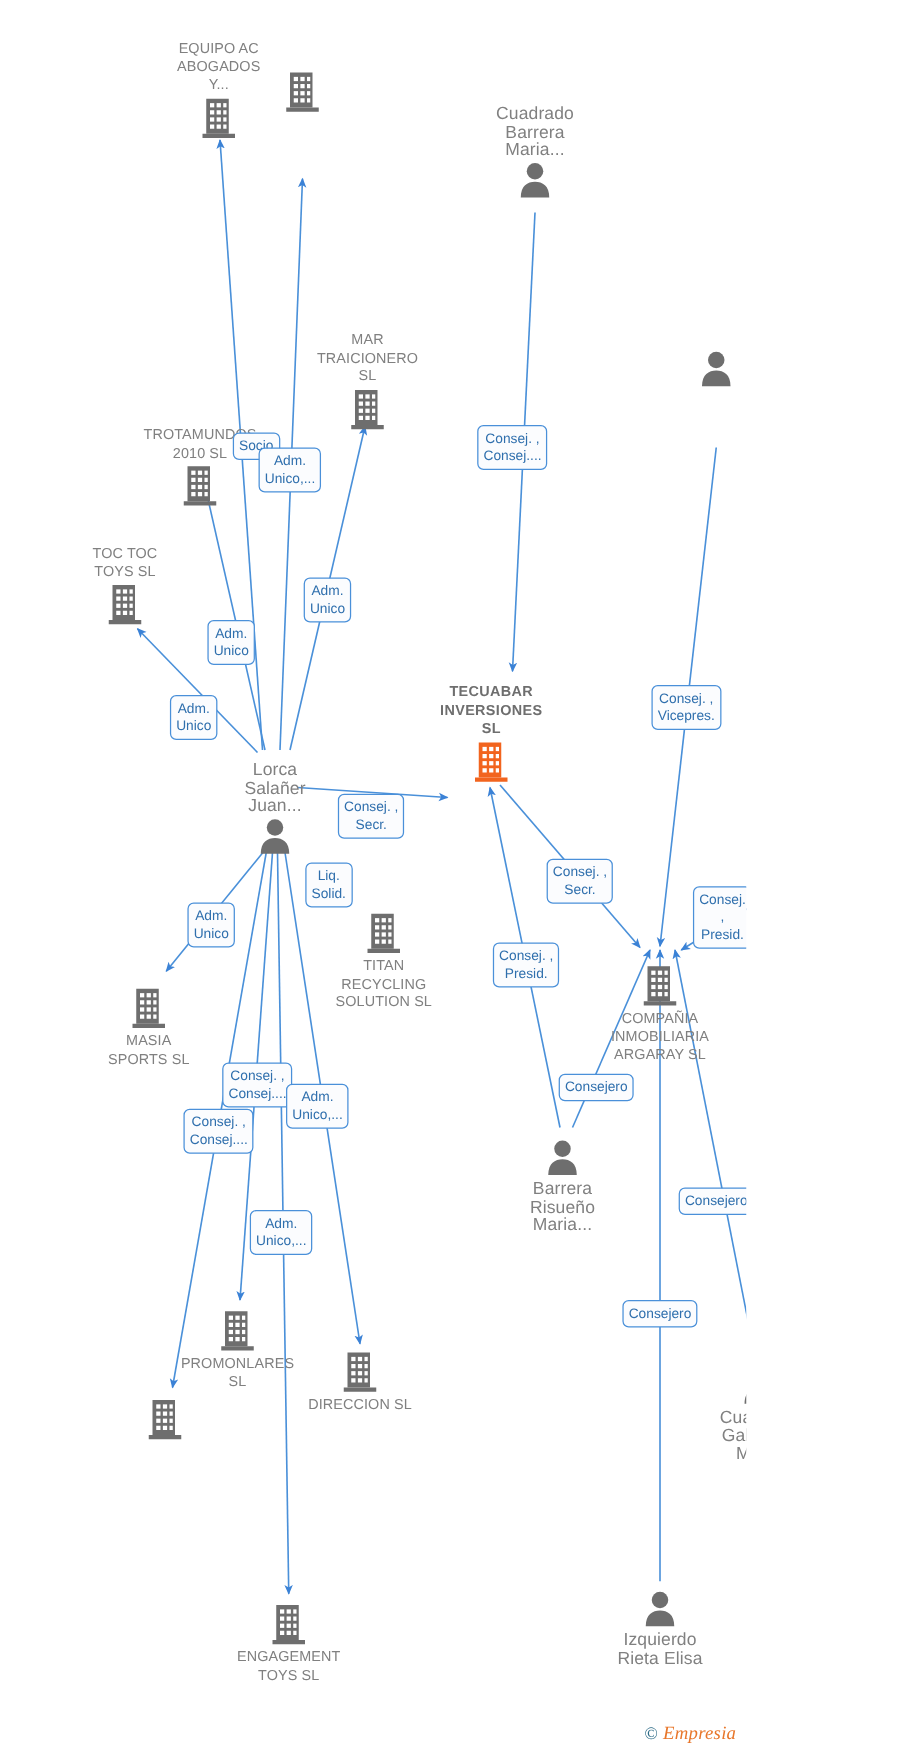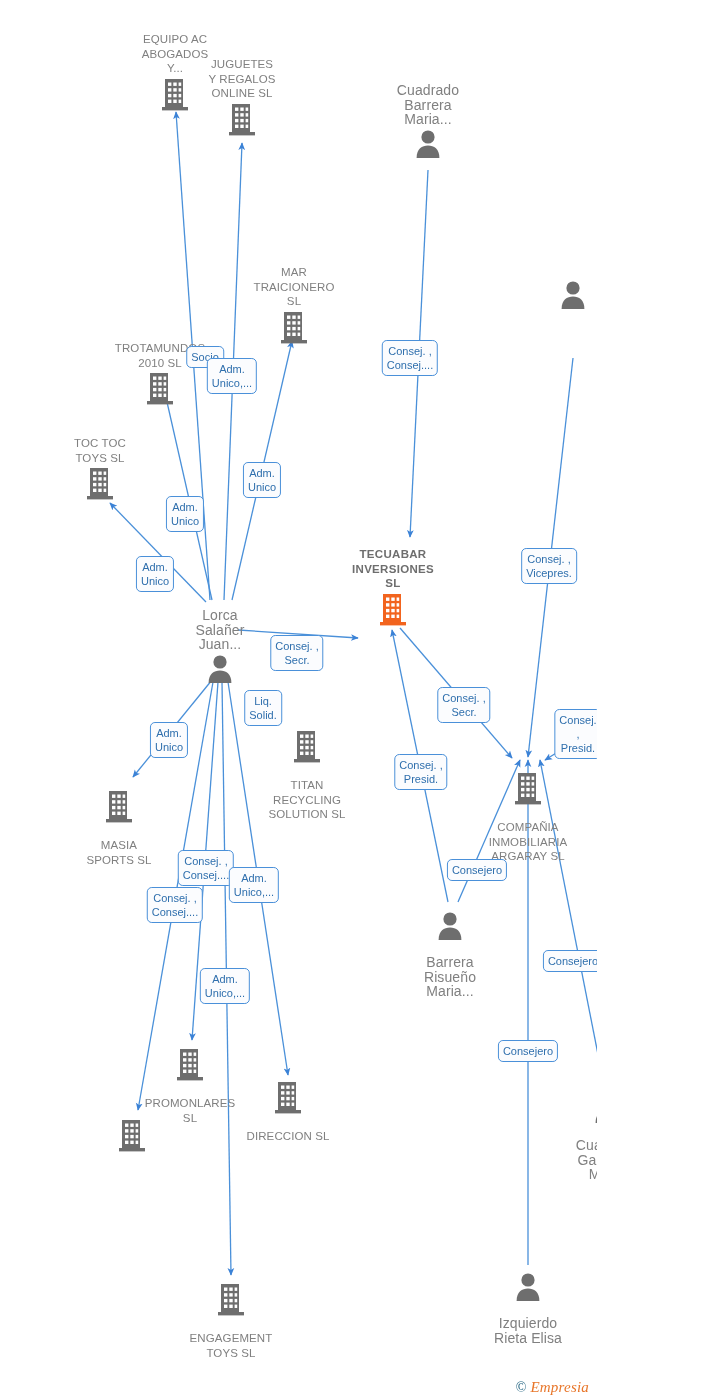--- a/index.html
+++ b/index.html
@@ -48,21 +48,21 @@
   }
   .node.focus .caption {
     color: #6e6e6e;
     font-weight: bold;
     letter-spacing: 0.3px;
   }
   .node.caption-above .caption {
     margin-bottom: 2px;
   }
   .node.caption-below .caption {
-    margin-top: 14px;
+    margin-top: 2px;
   }
   .elabel {
     position: absolute;
     transform: translate(-50%, -50%);
     background: #fbfcfe;
     border: 1.4px solid #4a90d9;
     border-radius: 5px;
     color: #2f6fad;
     font-size: 11px;
     line-height: 14px;
@@ -137,23 +137,20 @@
             <rect x="17.6" y="10.2" width="2.6" height="3.4" fill="#fff"></rect>
             <rect x="7" y="15.9" width="3.4" height="3.4" fill="#fff"></rect>
             <rect x="12.3" y="15.9" width="3.4" height="3.4" fill="#fff"></rect>
             <rect x="17.6" y="15.9" width="2.6" height="3.4" fill="#fff"></rect>
             <rect x="7" y="21.6" width="3.4" height="3.4" fill="#fff"></rect>
             <rect x="12.3" y="21.6" width="3.4" height="3.4" fill="#fff"></rect>
             <rect x="17.6" y="21.6" width="2.6" height="3.4" fill="#fff"></rect>
           </svg></span>
       </div>
       <div class="node company caption-above" style="left: 242px; top: 57px;">
-        <span class="caption">JUGUETES
-Y REGALOS
-ONLINE  SL</span>
         <span class="glyph"><svg width="28" height="34" viewBox="0 0 28 34" xmlns="http://www.w3.org/2000/svg">
             <rect x="4" y="1" width="18" height="28" fill="#6e6e6e"></rect>
             <rect x="1" y="29" width="26" height="3.4" fill="#6e6e6e"></rect>
             <rect x="7" y="4.5" width="3.4" height="3.4" fill="#fff"></rect>
             <rect x="12.3" y="4.5" width="3.4" height="3.4" fill="#fff"></rect>
             <rect x="17.6" y="4.5" width="2.6" height="3.4" fill="#fff"></rect>
             <rect x="7" y="10.2" width="3.4" height="3.4" fill="#fff"></rect>
             <rect x="12.3" y="10.2" width="3.4" height="3.4" fill="#fff"></rect>
             <rect x="17.6" y="10.2" width="2.6" height="3.4" fill="#fff"></rect>
             <rect x="7" y="15.9" width="3.4" height="3.4" fill="#fff"></rect>

